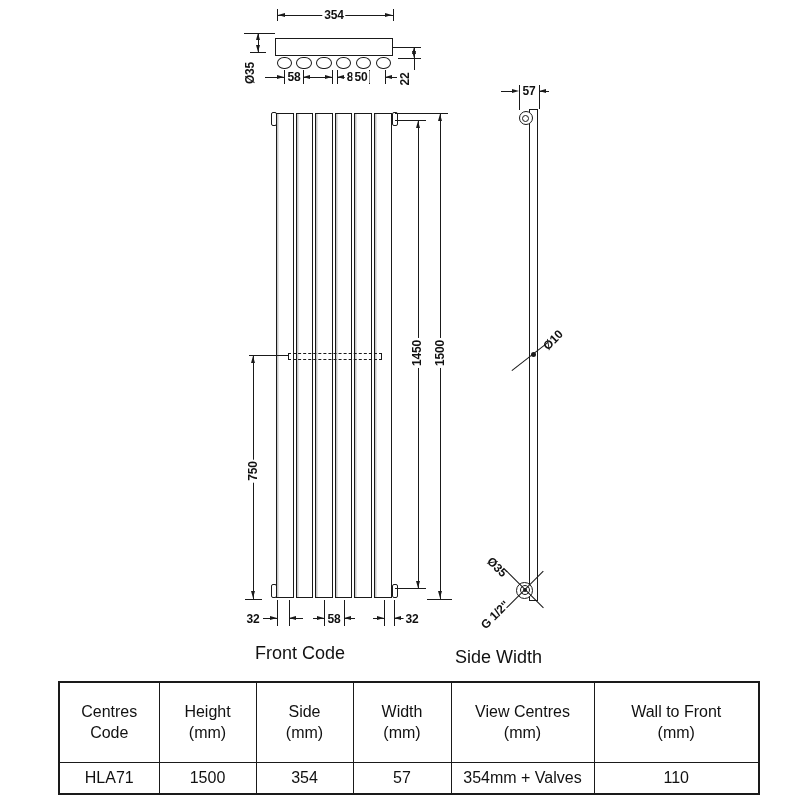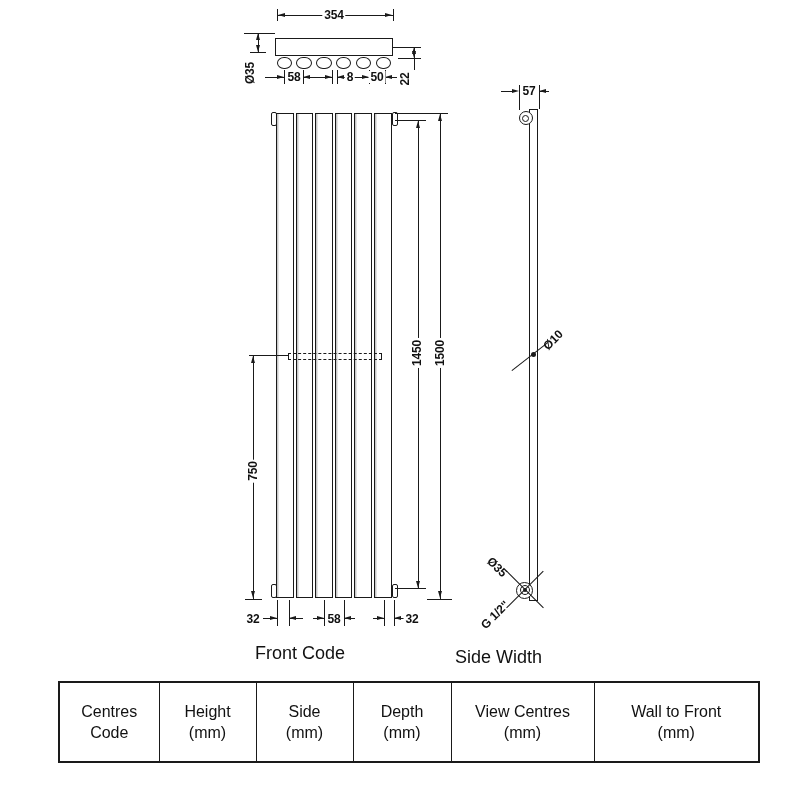--- a/index.html
+++ b/index.html
@@ -81,21 +81,21 @@
     <div class="h" style="left:337px;top:77px;width:32px"></div>
     <div class="h" style="left:385px;top:77px;width:12px"></div>
     <div class="ar r" style="left:277px;top:74.7px"></div>
     <div class="ar l" style="left:303px;top:74.7px"></div>
     <div class="ar r" style="left:325px;top:74.7px"></div>
     <div class="ar l" style="left:337px;top:74.7px"></div>
     <div class="ar r" style="left:362px;top:74.7px"></div>
     <div class="ar l" style="left:385px;top:74.7px"></div>
     <div class="dim" style="left:294px;top:77px">58</div>
     <div class="dim" style="left:350px;top:77px">8</div>
-    <div class="dim" style="left:377px;top:77px">50</div>
+    <div class="dim" style="left:361px;top:77px">50</div>
   </div>
 
   <div>
 
     <div class="tab" style="left:270.5px;top:112px;width:6px;height:14px"></div>
     <div class="tab" style="left:392px;top:112px;width:6px;height:14px"></div>
     <div class="tab" style="left:270.5px;top:584px;width:6px;height:14px"></div>
     <div class="tab" style="left:392px;top:584px;width:6px;height:14px"></div>
 
     <div class="slat" style="left:276px;top:113px;width:17.6px;height:485px"></div>
@@ -201,28 +201,36 @@
       </td>
       <td class="hd">
         <div>Height</div>
         <div>(mm)</div>
       </td>
       <td class="hd">
         <div>Side</div>
         <div>(mm)</div>
       </td>
       <td class="hd">
-        <div>Depth</div>
+        <div>Width</div>
         <div>(mm)</div>
       </td>
       <td class="hd">
         <div>View Centres</div>
         <div>(mm)</div>
       </td>
       <td class="hd">
         <div>Wall to Front</div>
         <div>(mm)</div>
       </td>
+    </tr>
+    <tr>
+      <td class="vl">HLA71</td>
+      <td class="vl">1500</td>
+      <td class="vl">354</td>
+      <td class="vl">57</td>
+      <td class="vl">354mm + Valves</td>
+      <td class="vl">110</td>
     </tr>
     </tbody>
   </table>
 
 </div>
 
 </body></html>

